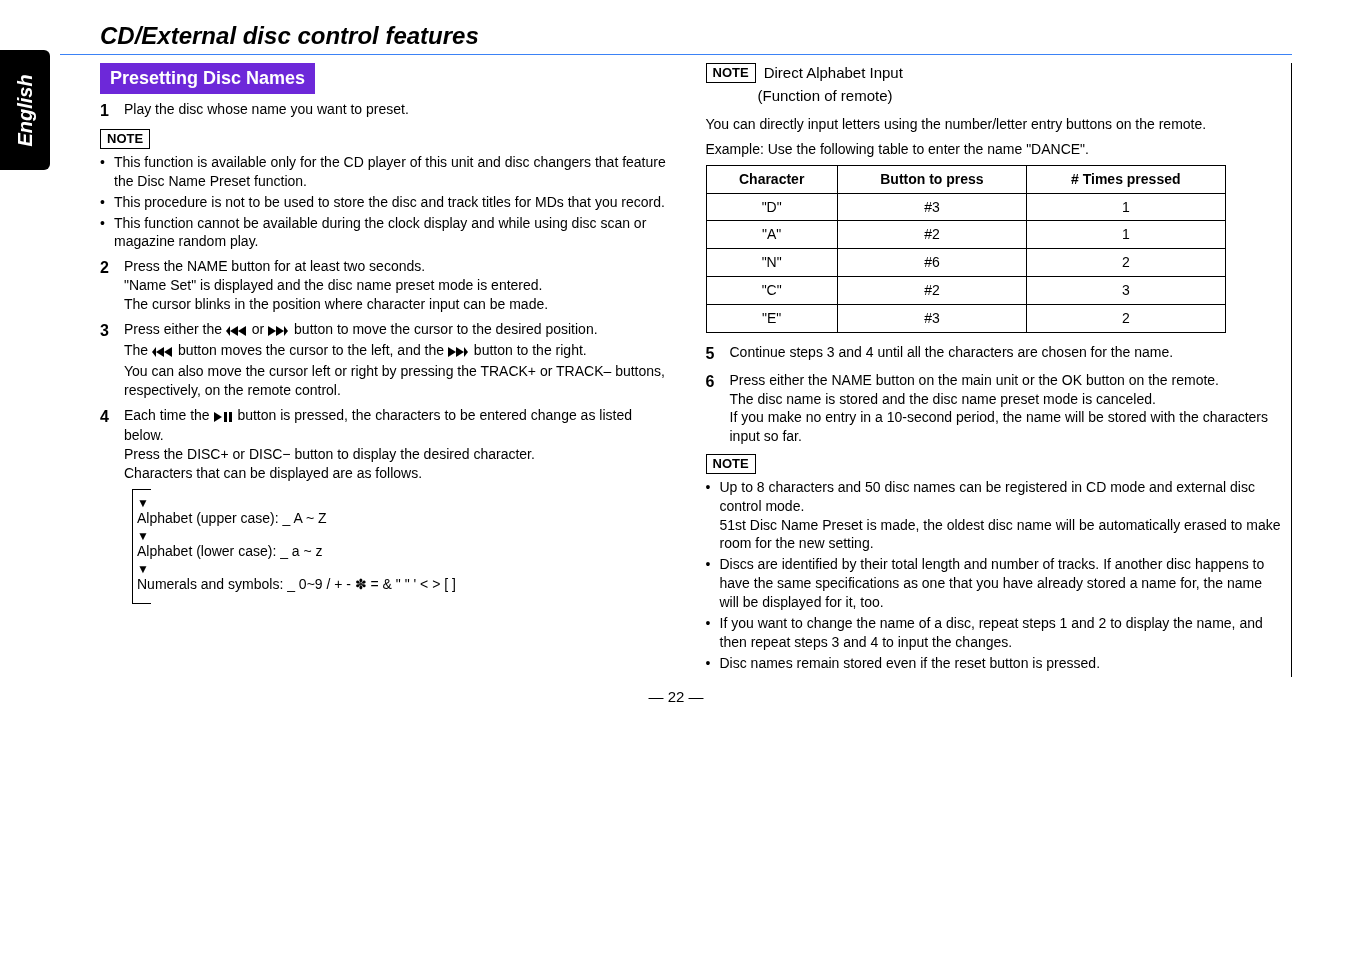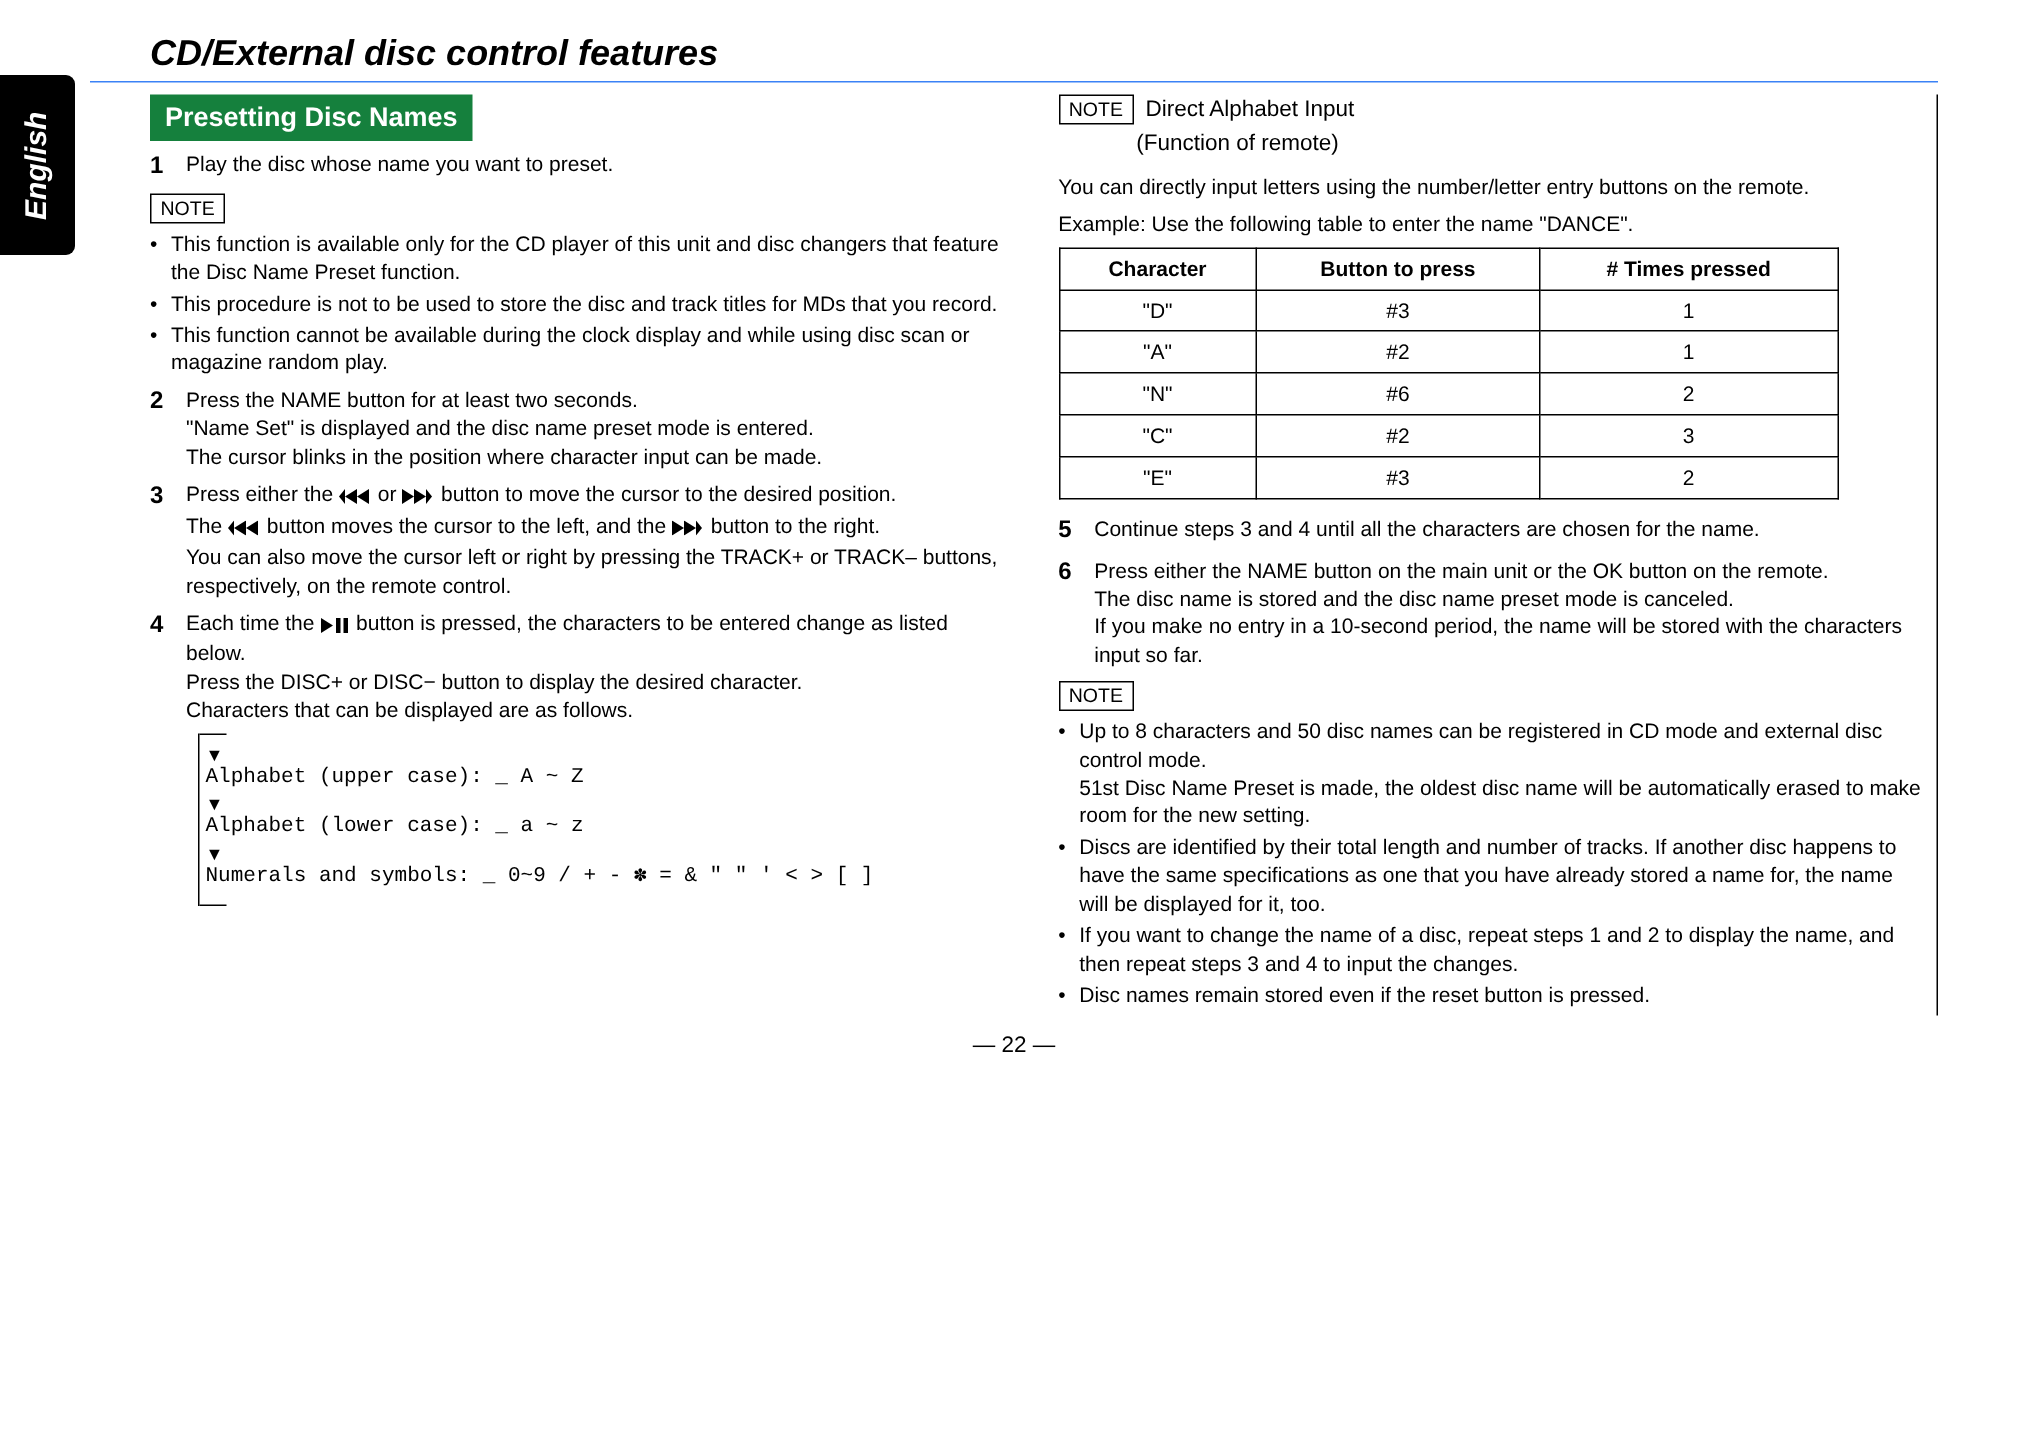--- a/index.html
+++ b/index.html
@@ -51,21 +51,21 @@
   .columns {
     display: flex;
     gap: 30px;
     margin-left: 40px;
   }
   .col {
     flex: 1 1 50%;
     min-width: 0;
   }
   .section-head {
-    background: #15803d;
+    background: #6d28d9;
     color: #fff;
     font-weight: bold;
     font-size: 18px;
     padding: 3px 10px;
     display: inline-block;
   }
   .subhead {
     font-weight: bold;
     font-size: 15px;
     margin: 4px 0 8px 0;
@@ -80,21 +80,21 @@
     font-size: 16px;
     min-width: 16px;
   }
   .step-body {
     flex: 1;
   }
   .note-box {
     border: 1px solid #000;
     display: inline-block;
     padding: 0 6px;
-    font-weight: normal;
+    font-weight: bold;
     font-size: 13px;
     margin-top: 6px;
   }
   .bullets {
     margin: 4px 0 4px 0;
     padding: 0;
   }
   .bullets li {
     list-style: none;
     padding-left: 14px;
@@ -127,21 +127,20 @@
     position: absolute;
     left: 0;
     bottom: 0;
     width: 18px;
     height: 0;
     border-top: 1px solid #000;
   }
   .char-line {
     margin-left: 4px;
     margin-bottom: 2px;
-    font-family: Liberation Mono, monospace;
   }
   .down-arrow {
     display: block;
     font-size: 12px;
     margin-left: 4px;
     line-height: 1;
   }
   .right-note-row {
     display: flex;
     align-items: flex-start;

